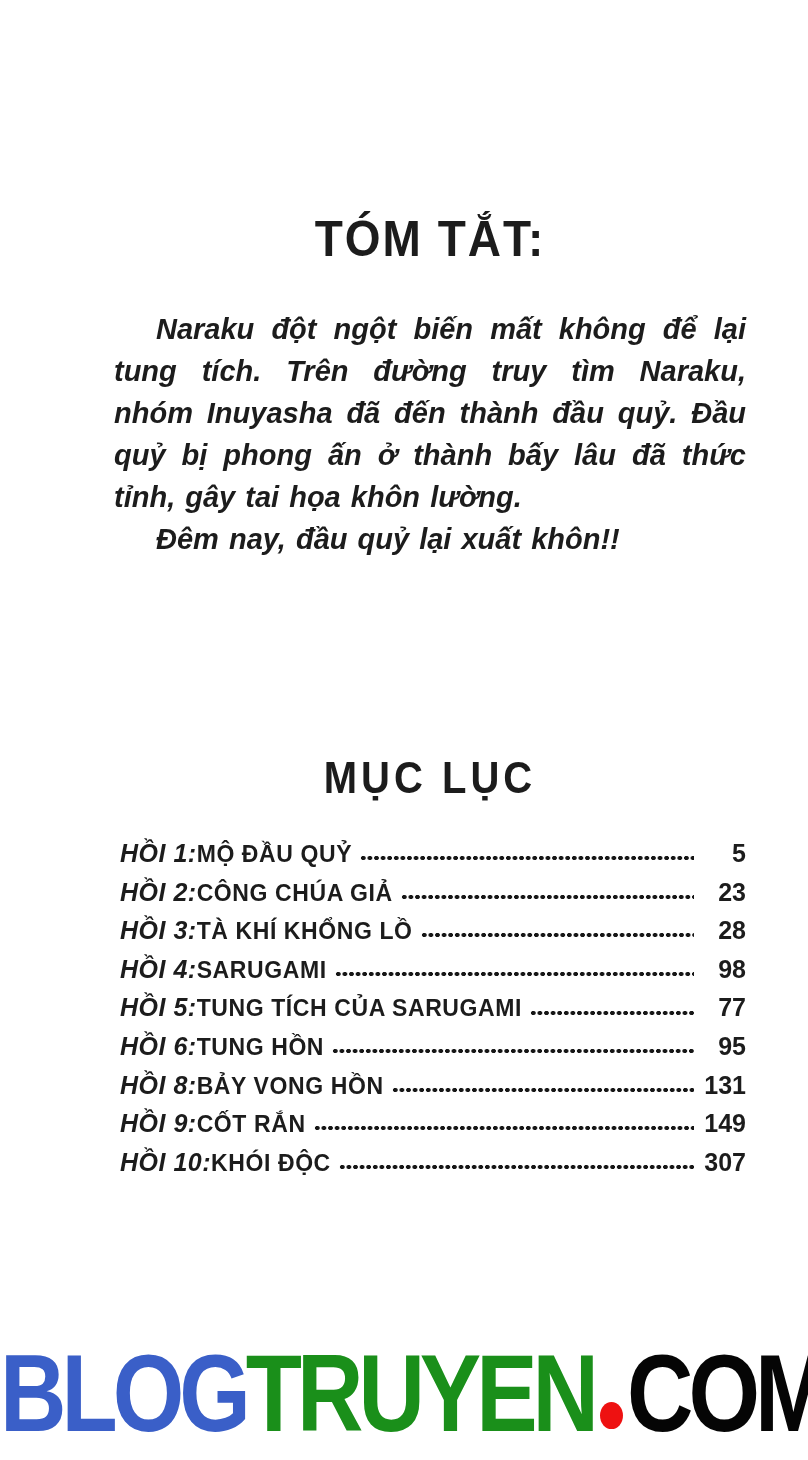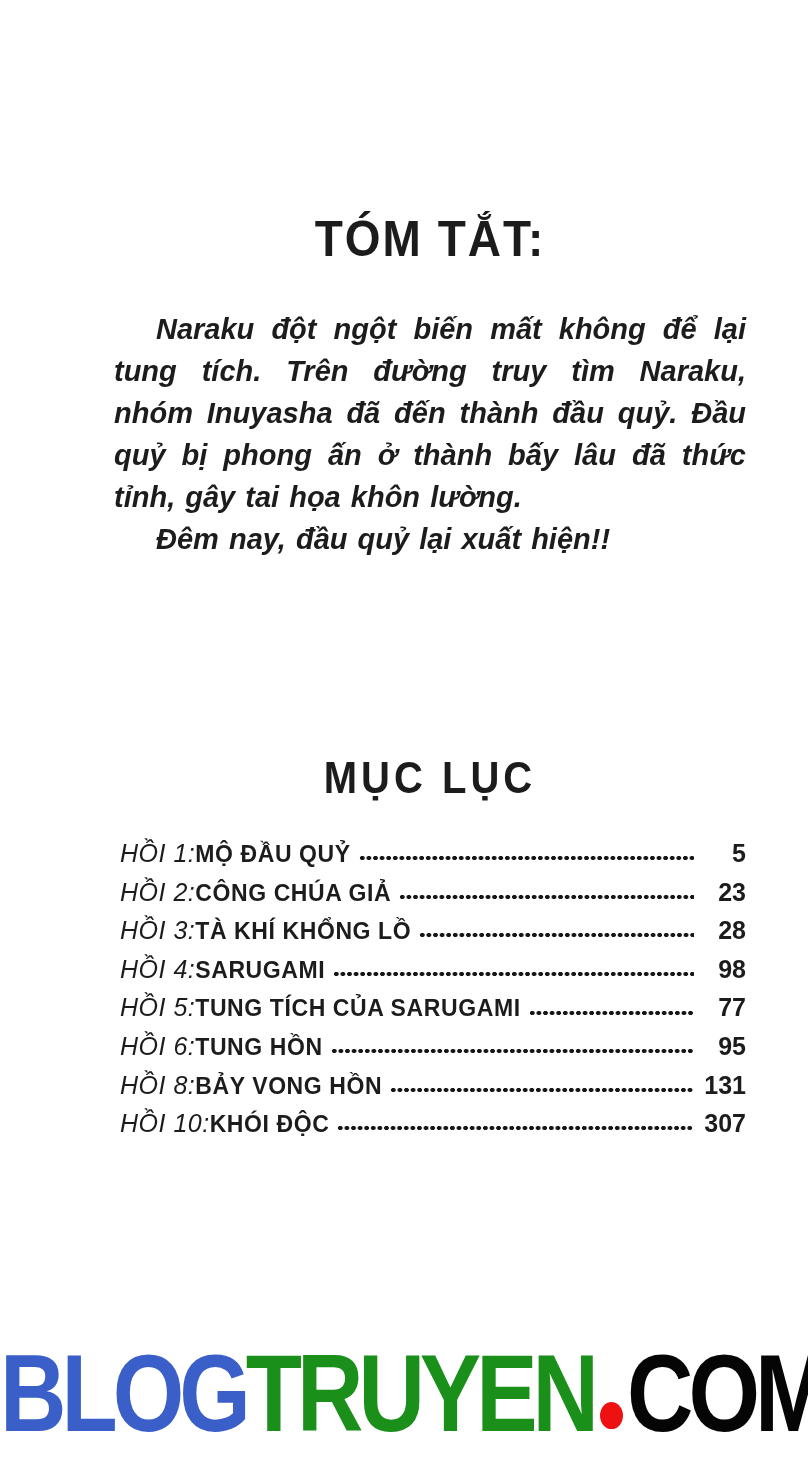--- a/index.html
+++ b/index.html
@@ -56,21 +56,21 @@
     margin-top: 58px;
     margin-left: 6px;
   }
   .toc-row {
     display: flex;
     align-items: baseline;
     height: 38.6px;
   }
   .toc-label {
     font-size: 25px;
-    font-weight: normal;
+    font-weight: bold;
     font-style: italic;
     white-space: nowrap;
     letter-spacing: 0.5px;
   }
   .toc-title {
     font-size: 23px;
     font-weight: bold;
     white-space: nowrap;
     letter-spacing: 0.6px;
   }
@@ -116,21 +116,21 @@
 </style>
 </head>
 <body style="color: rgb(28, 28, 28); background: rgb(255, 255, 255);">
 
 <div class="content">
 
   <h1 class="summary-heading">TÓM TẮT:</h1>
 
   <p class="summary-para first">Naraku đột ngột biến mất không để lại tung tích. Trên đường truy tìm Naraku, nhóm Inuyasha đã đến thành đầu quỷ. Đầu quỷ bị phong ấn ở thành bấy lâu đã thức tỉnh, gây tai họa khôn lường.</p>
 
-  <p class="summary-para">Đêm nay, đầu quỷ lại xuất hiện!!</p>
+  <p class="summary-para">Đêm nay, đầu quỷ lại xuất khôn!!</p>
 
   <h2 class="toc-heading">MỤC LỤC</h2>
 
   <div class="toc">
   <div class="toc-row">
     <span class="toc-label">HỒI 1:</span>
     <span class="toc-title">MỘ ĐẦU QUỶ</span>
     <span class="toc-leader"></span>
     <span class="toc-page">5</span>
   </div>
@@ -171,20 +171,26 @@
   </div>
 
 
   <div class="toc-row">
     <span class="toc-label">HỒI 8:</span>
     <span class="toc-title">BẢY VONG HỒN</span>
     <span class="toc-leader"></span>
     <span class="toc-page">131</span>
   </div>
 
+  <div class="toc-row">
+    <span class="toc-label">HỒI 9:</span>
+    <span class="toc-title">CỐT RẮN</span>
+    <span class="toc-leader"></span>
+    <span class="toc-page">149</span>
+  </div>
 
   <div class="toc-row">
     <span class="toc-label">HỒI 10:</span>
     <span class="toc-title">KHÓI ĐỘC</span>
     <span class="toc-leader"></span>
     <span class="toc-page">307</span>
   </div>
 </div>
 
 </div>

